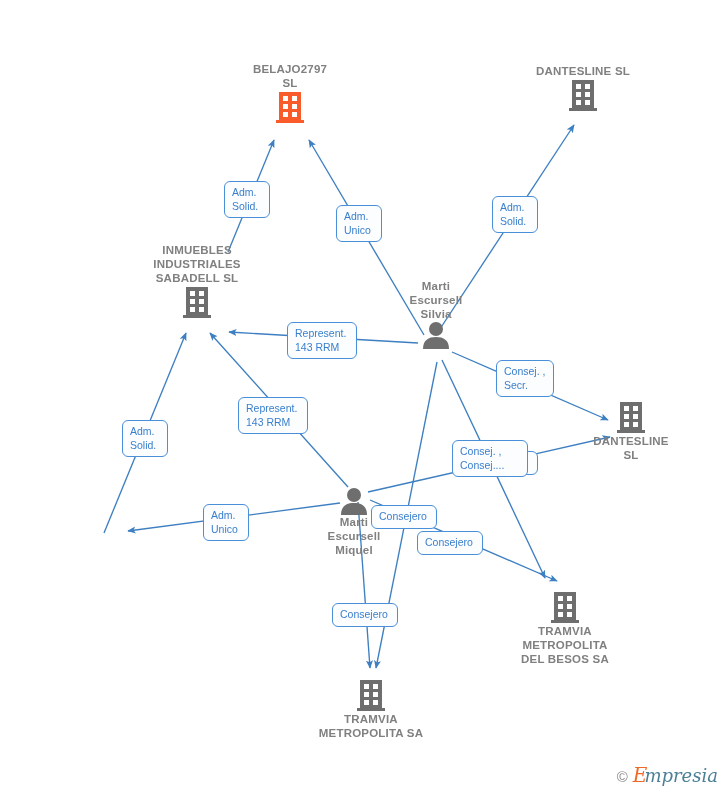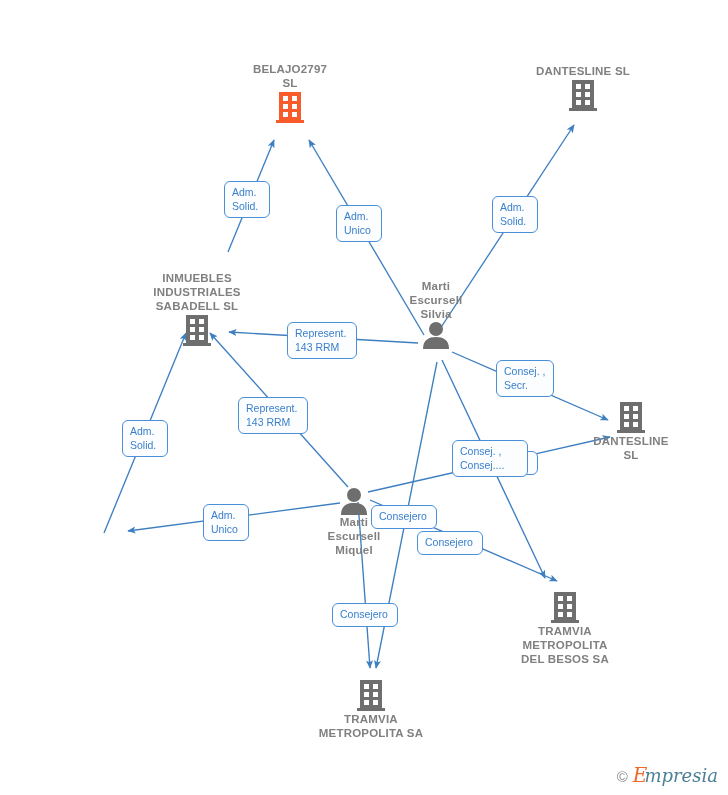--- a/index.html
+++ b/index.html
@@ -137,21 +137,21 @@
       <rect x="7" y="6" width="5" height="5" fill="#ffffff"></rect>
       <rect x="16" y="6" width="5" height="5" fill="#ffffff"></rect>
       <rect x="7" y="14" width="5" height="5" fill="#ffffff"></rect>
       <rect x="16" y="14" width="5" height="5" fill="#ffffff"></rect>
       <rect x="7" y="22" width="5" height="5" fill="#ffffff"></rect>
       <rect x="16" y="22" width="5" height="5" fill="#ffffff"></rect>
       <rect x="0" y="30" width="28" height="3" fill="#6e6e6e"></rect>
     </svg>
   </div>
 
-  <div class="node" style="left:197px; top:271px;">
+  <div class="node" style="left:197px; top:243px;">
     <div class="node-label">INMUEBLES
 INDUSTRIALES
 SABADELL  SL</div>
     <svg class="node-icon" width="28" height="34" viewBox="0 0 28 34">
       <rect x="3" y="2" width="22" height="28" fill="#6e6e6e"></rect>
       <rect x="7" y="6" width="5" height="5" fill="#ffffff"></rect>
       <rect x="16" y="6" width="5" height="5" fill="#ffffff"></rect>
       <rect x="7" y="14" width="5" height="5" fill="#ffffff"></rect>
       <rect x="16" y="14" width="5" height="5" fill="#ffffff"></rect>
       <rect x="7" y="22" width="5" height="5" fill="#ffffff"></rect>

